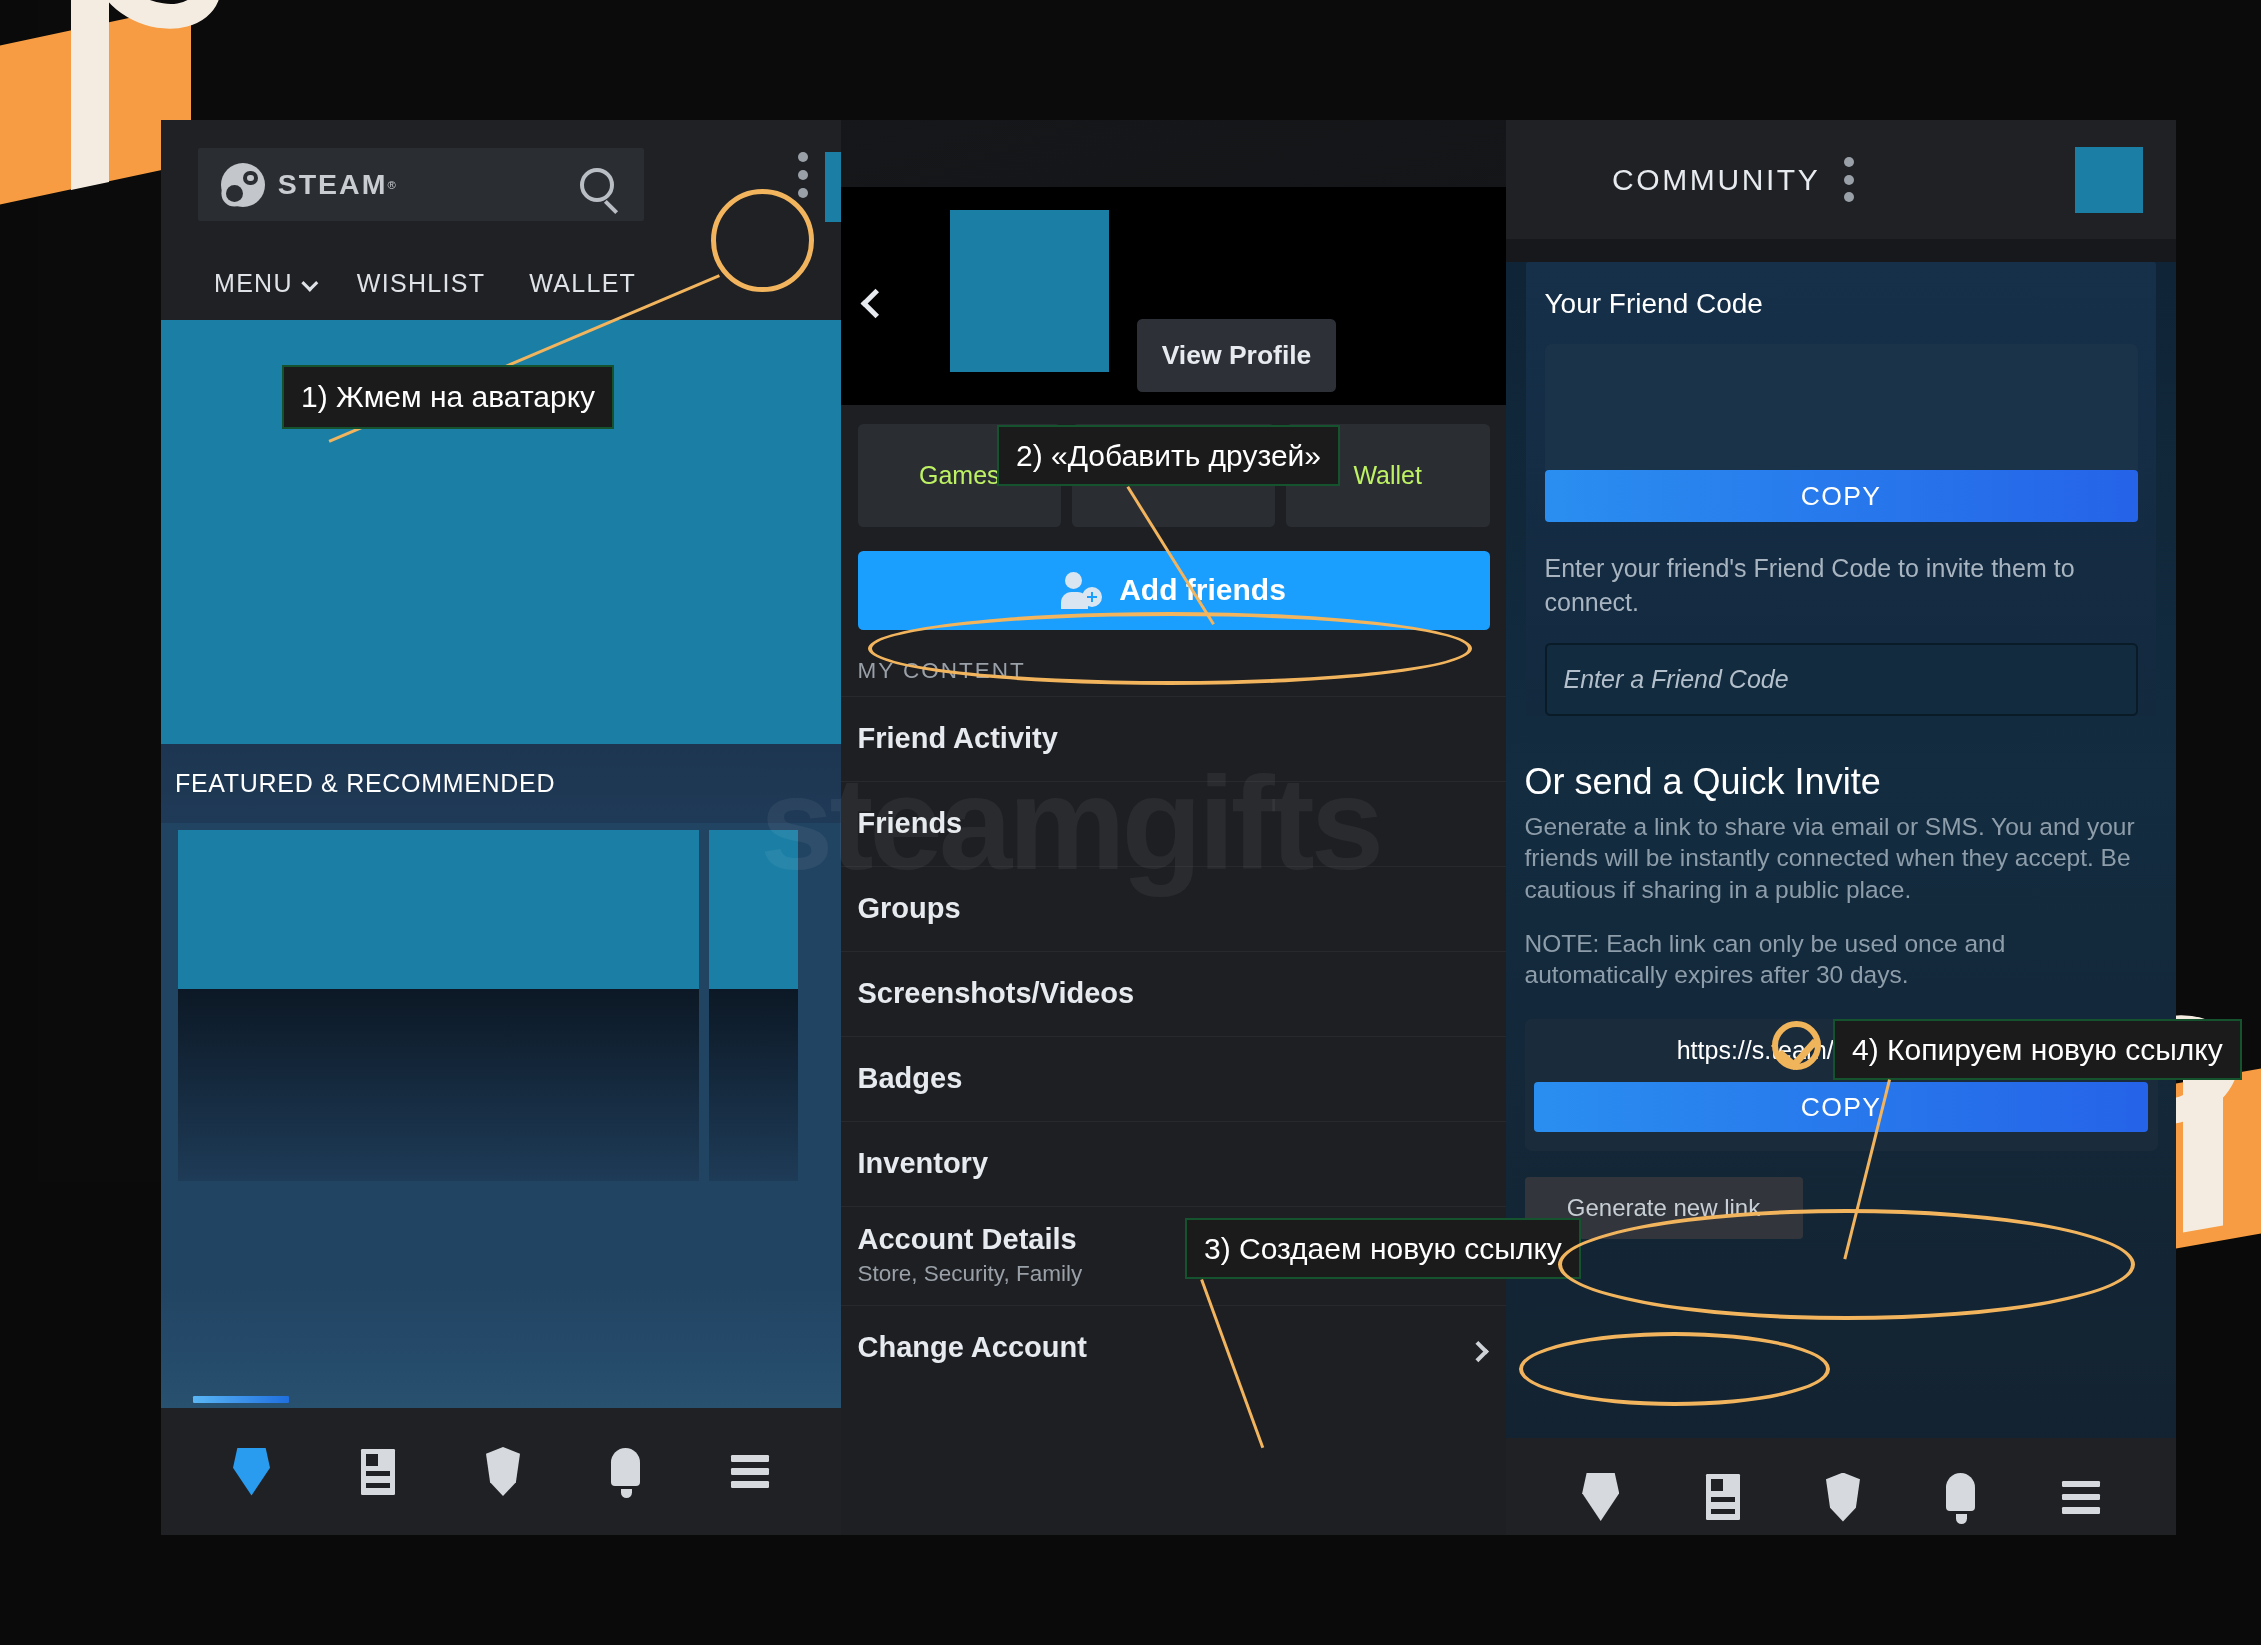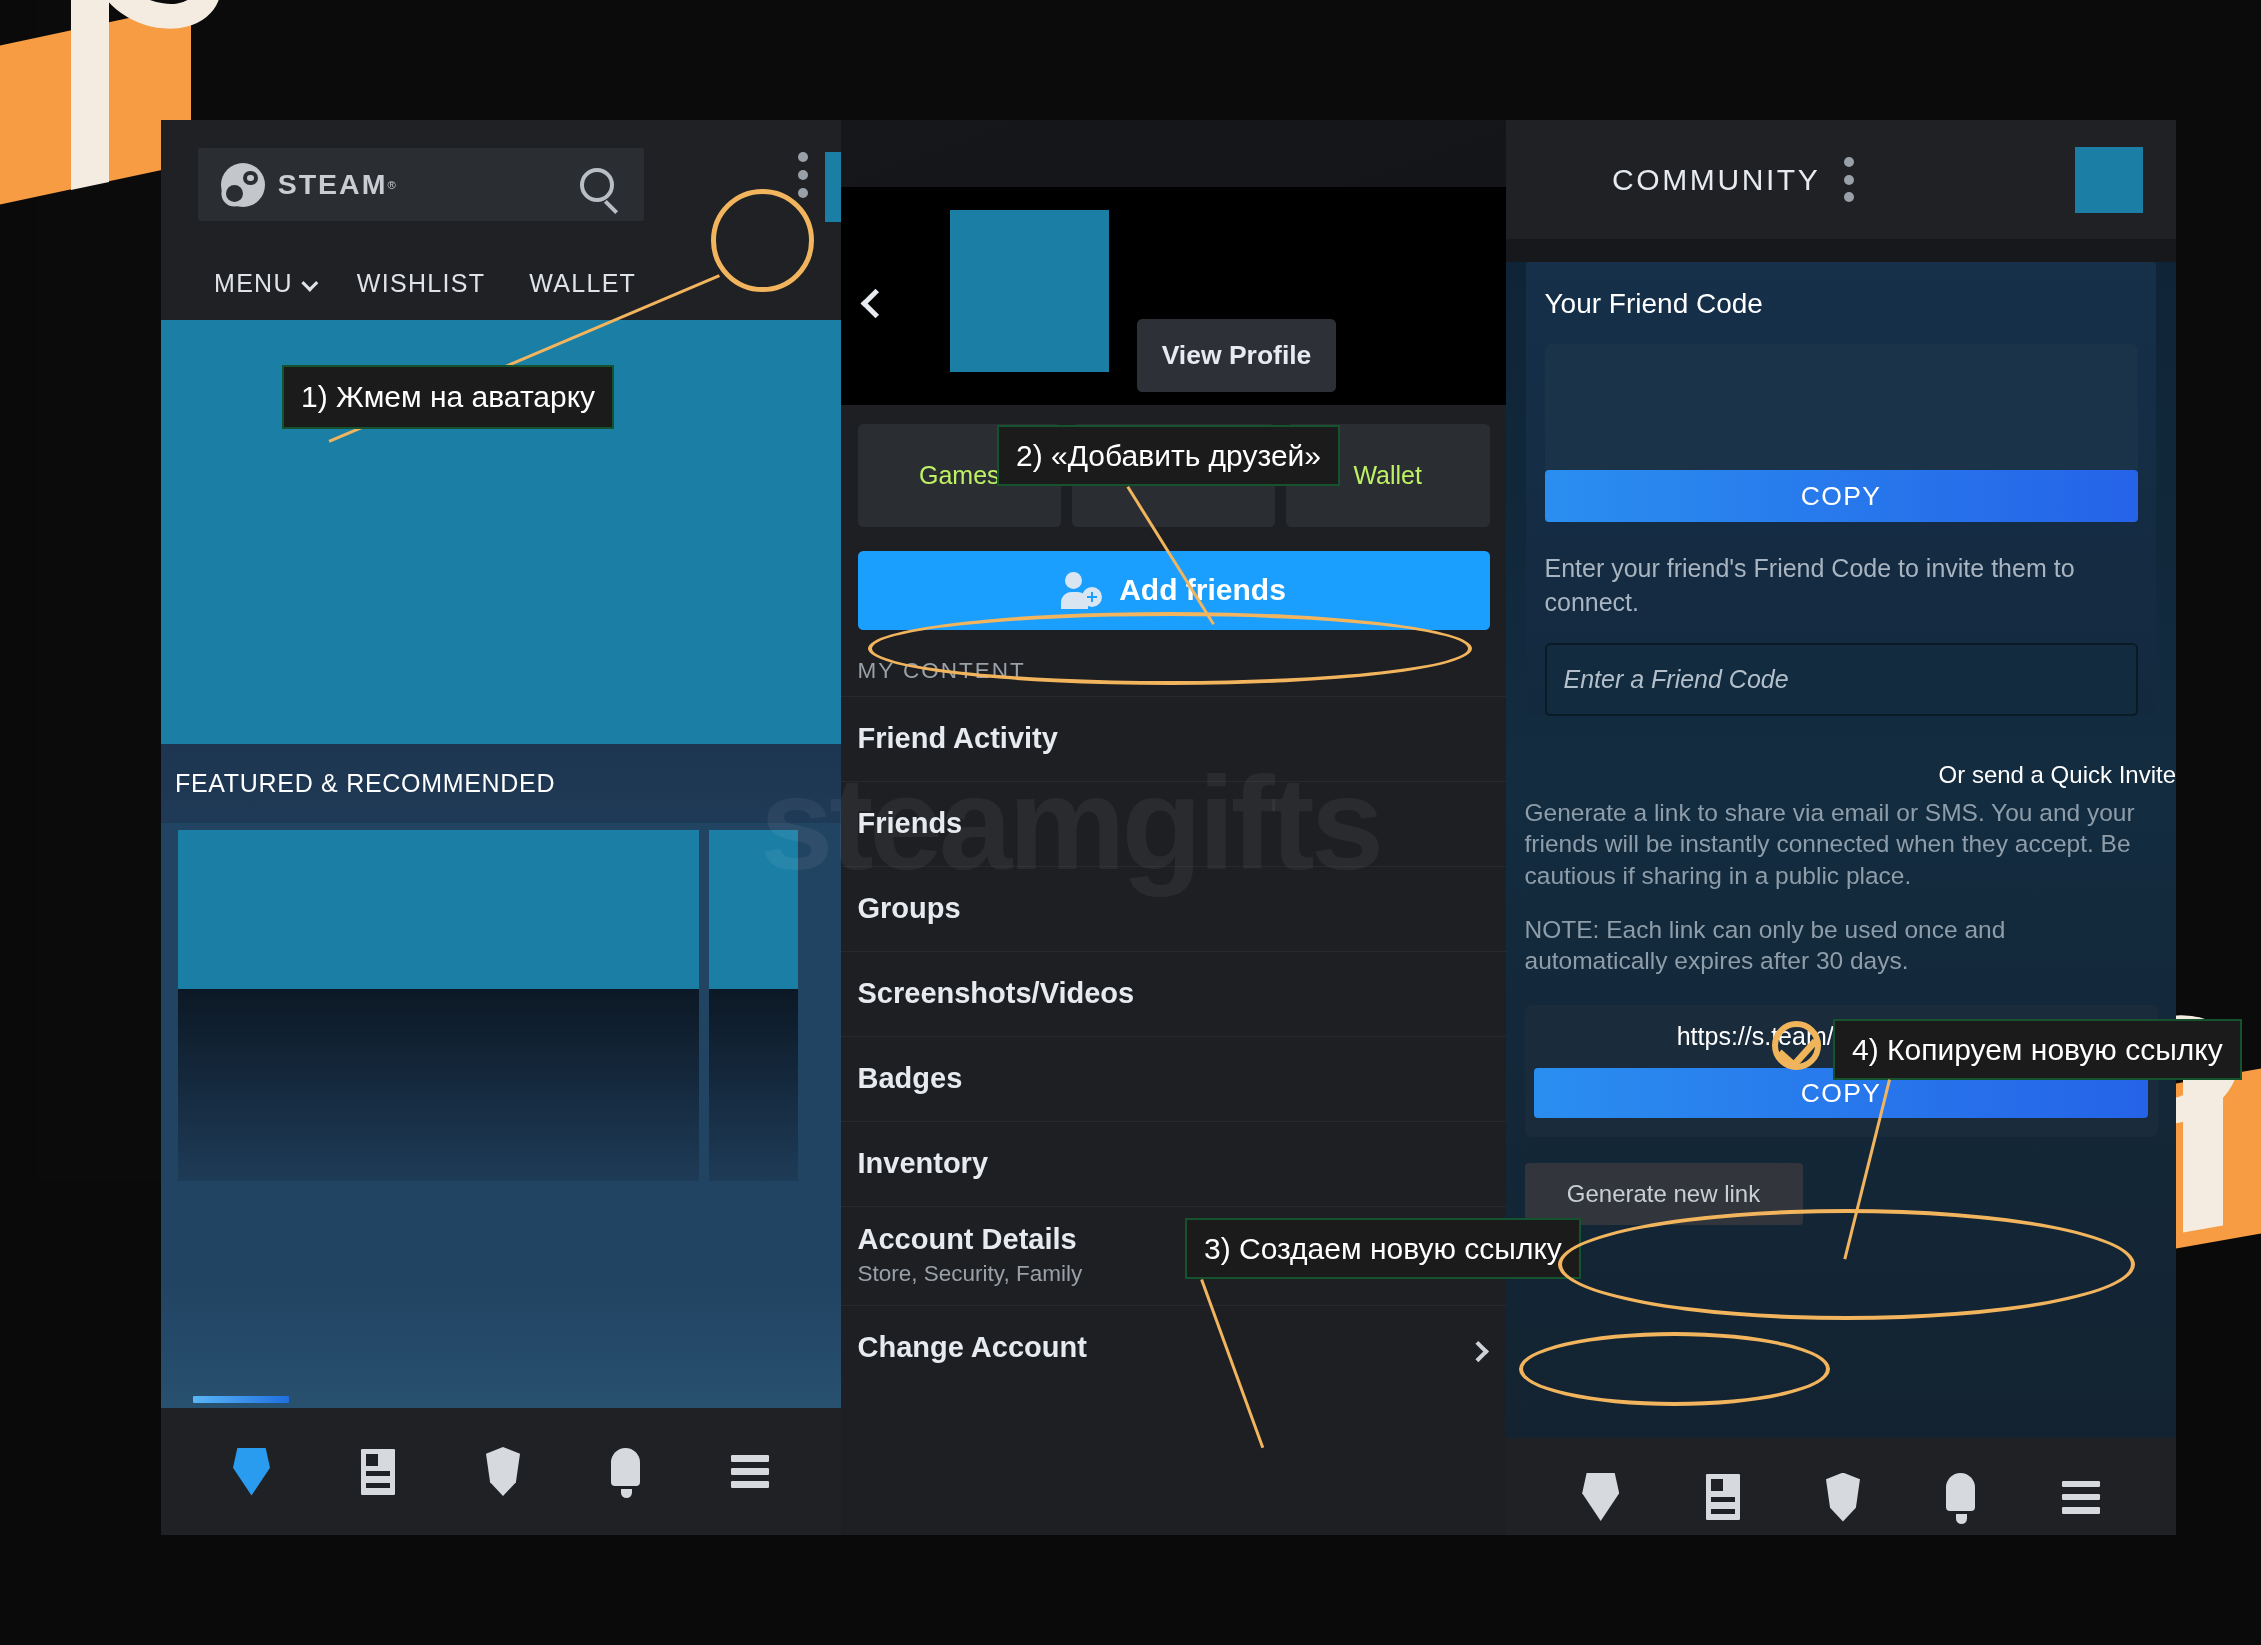--- a/index.html
+++ b/index.html
@@ -224,21 +224,21 @@
     color:#ffffff; font-size: 26.5px; letter-spacing: 1.3px;
     display:flex; align-items:center; justify-content:center;
   }
   .r-help { color:#a8b4c0; font-size: 25px; line-height: 1.34; padding: 30px 21px 0 18.5px; }
   .r-input {
     margin: 24px 18.5px 22.5px 18.5px; height: 73px; background: #122b3e;
     border: 2px solid #0a1b28; border-radius: 5.3px;
     display: flex; align-items: center; padding-left: 17px;
     color:#b3bfcb; font-size: 25px; font-style: italic;
   }
-  .r-h2 { color:#ffffff; font-size: 24px; padding: 22.5px 0 0 18.5px; text-align: right; }
+  .r-h2 { color:#ffffff; font-size: 36px; padding: 22.5px 0 0 18.5px; }
   .r-p { color:#8e9daa; font-size: 24.5px; line-height: 1.28; padding: 8px 24px 0 18.5px; }
   .r-note { color:#8e9daa; font-size: 24.5px; line-height: 1.28; padding: 22.5px 24px 0 18.5px; }
   .r-linkcard {
     margin: 29px 18.5px 0 18.5px; background: #1a2c3c; border-radius: 6.6px; padding: 17px 0 18.5px 0;
   }
   .r-url { color:#ffffff; font-size: 25px; text-align: center; padding-bottom: 17px; }
   .r-copy2 {
     margin: 0 9.3px; height: 50px; border-radius: 4px;
     background: linear-gradient(90deg,#2a8ef0 0%,#2563e8 100%);
     color:#ffffff; font-size: 26.5px; letter-spacing: 1.3px;

